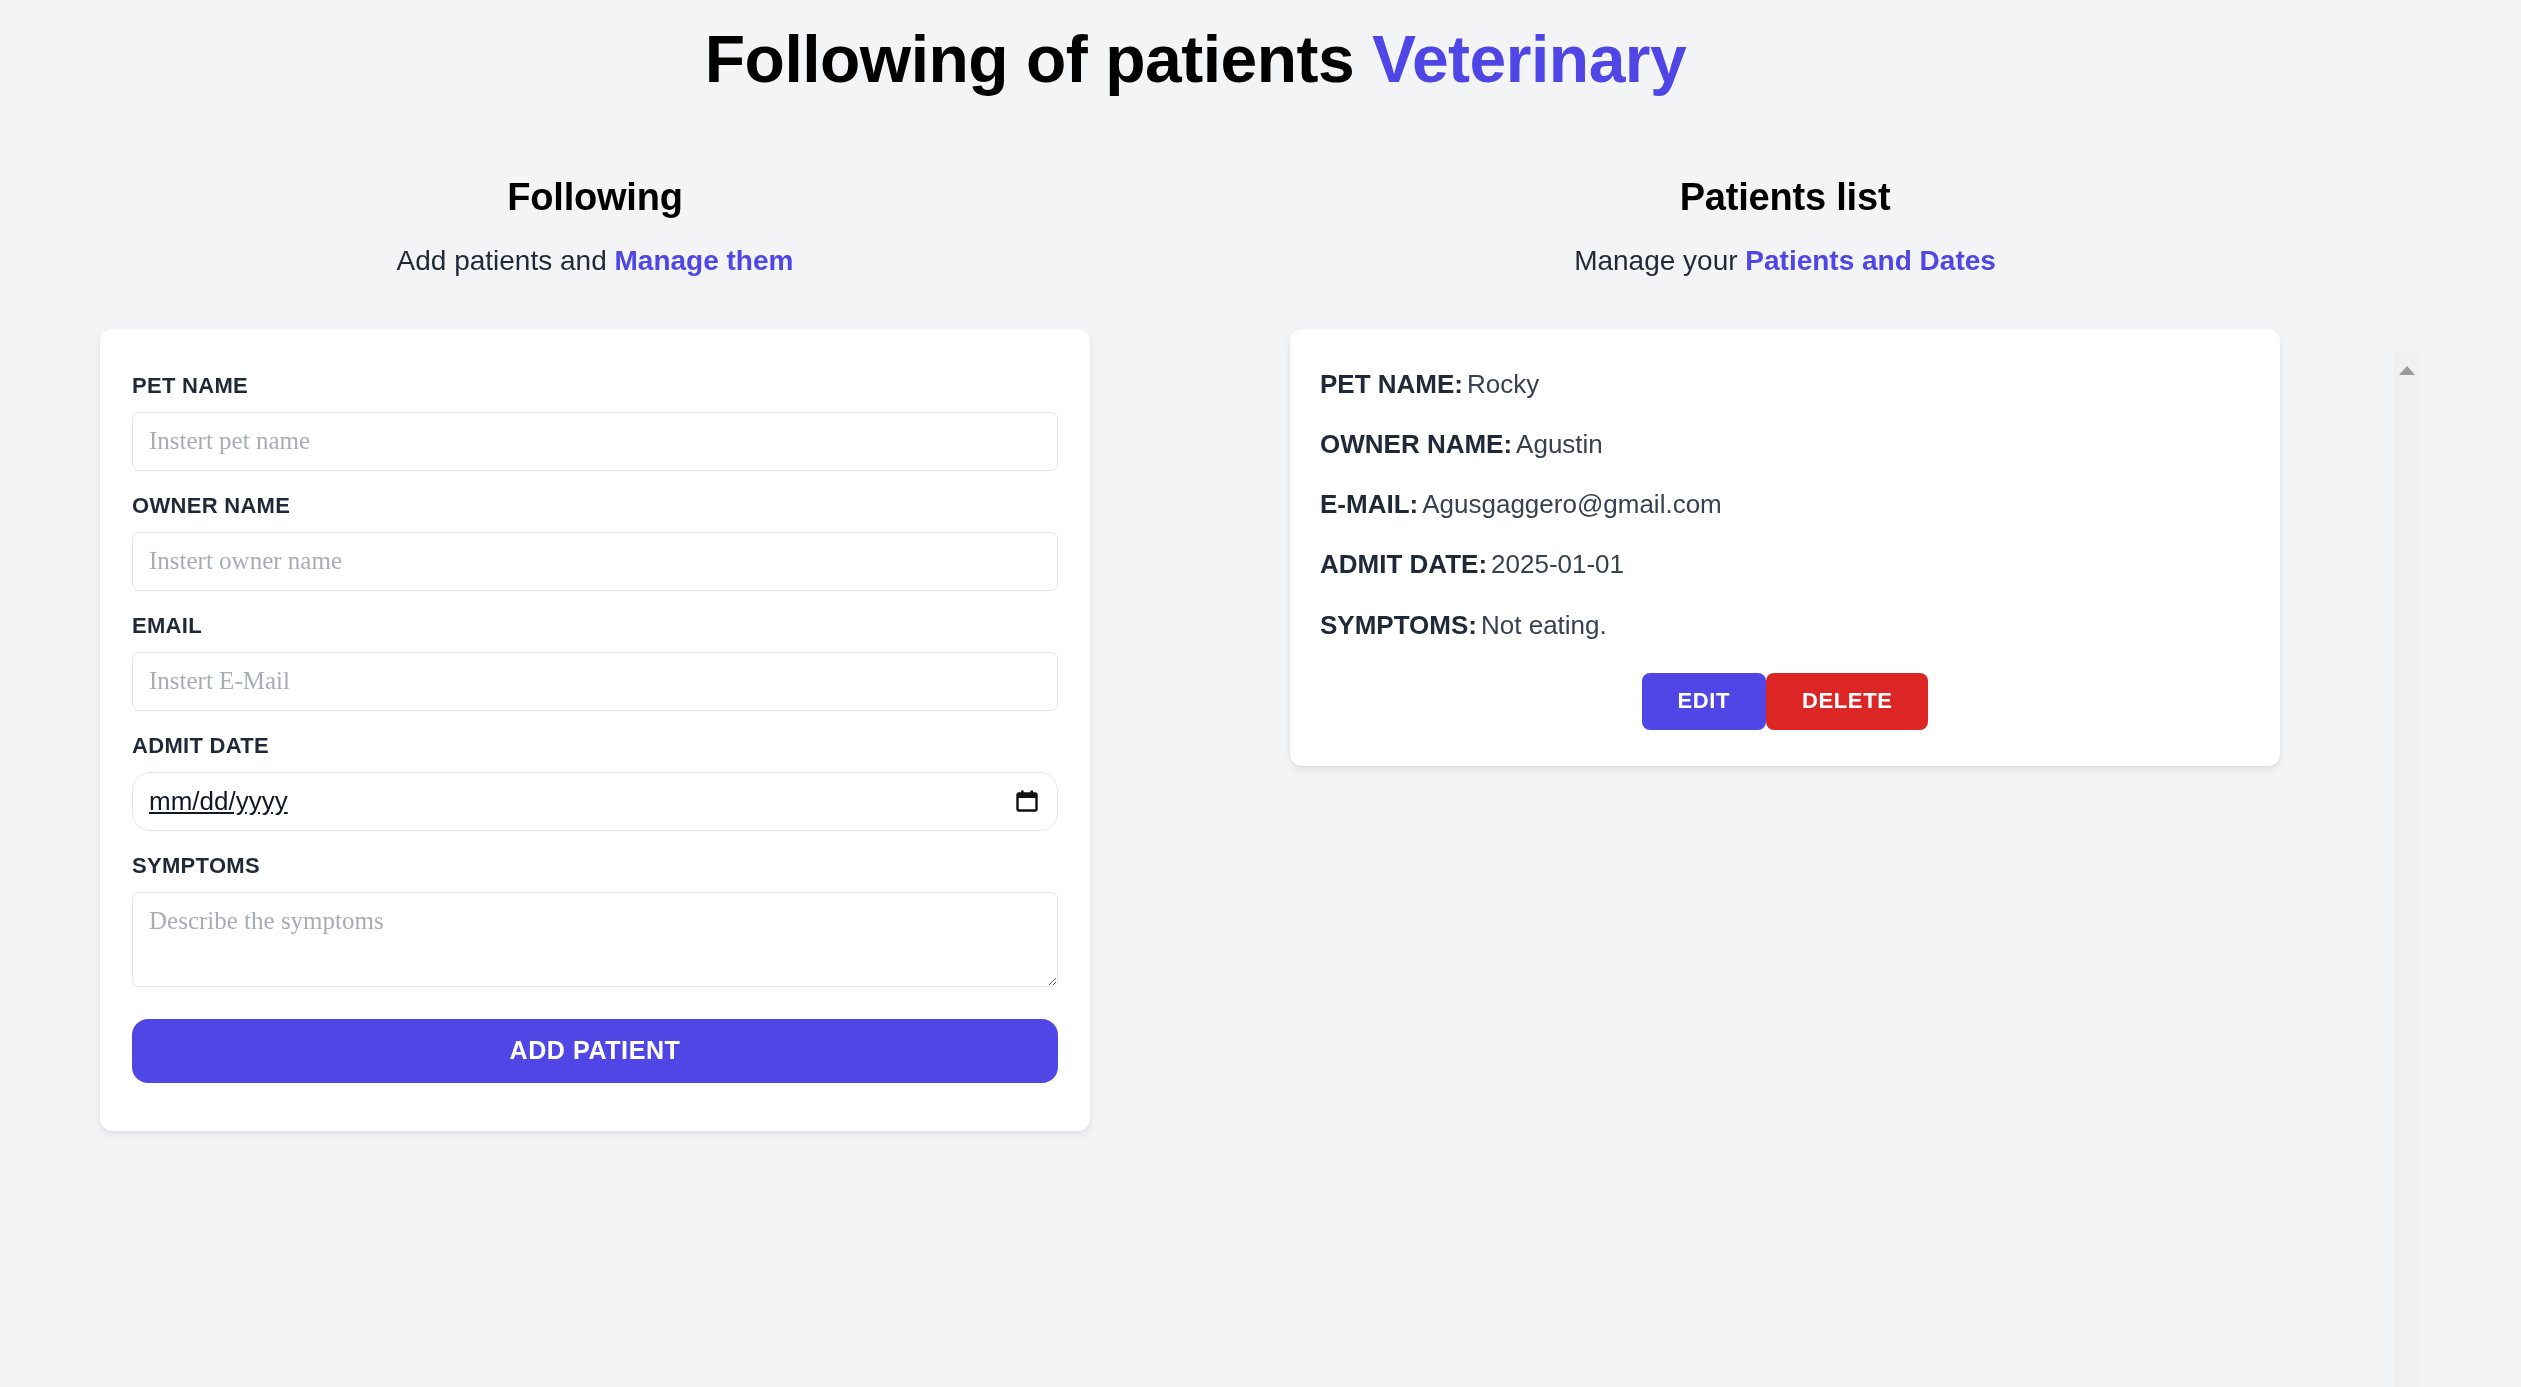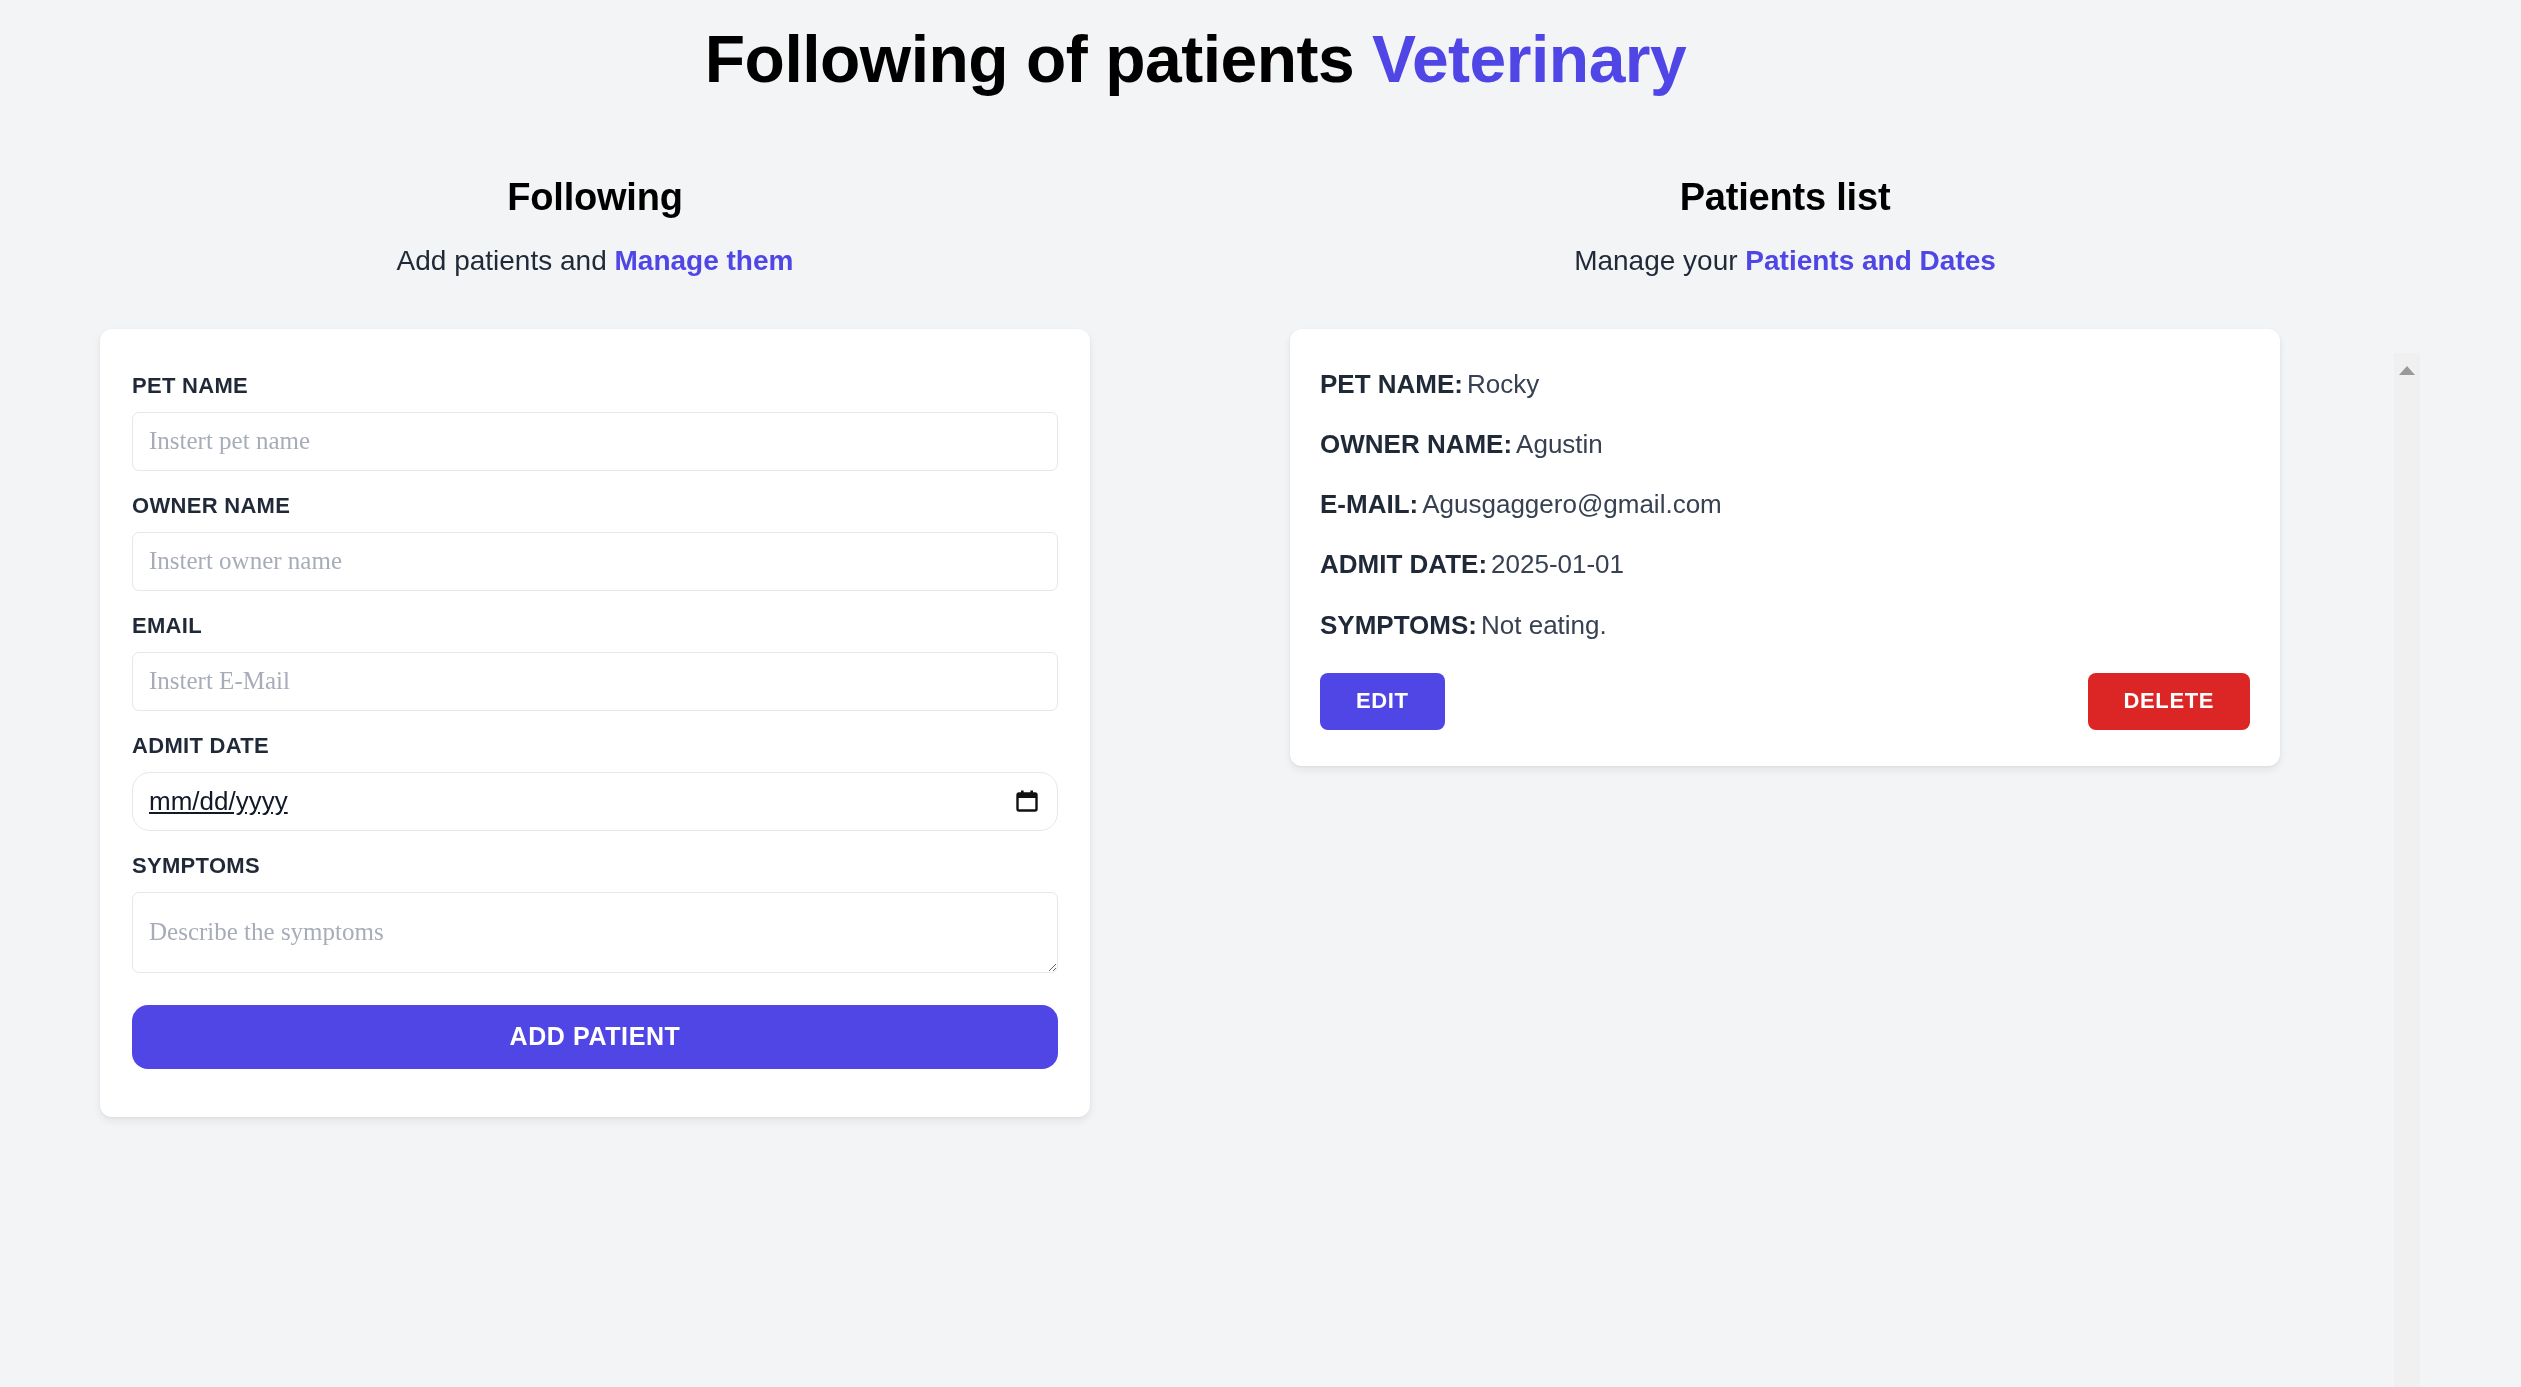--- a/index.html
+++ b/index.html
@@ -111,23 +111,23 @@
     font-size: 25px;
     color: #111827;
     padding: 13px 16px;
     height: 59px;
     outline: none;
   }
   .field-input::placeholder,
   .field-textarea::placeholder { color: #a7adb8; }
 
   .field-textarea {
-    height: 81px;
+    height: 95px;
     resize: vertical;
-    padding-top: 25px;
+    padding-top: 14px;
   }
 
   
   .date-wrap { position: relative; }
   .date-wrap .date-text {
     display: flex;
     align-items: center;
     width: 100%;
     height: 59px;
     border: 1px solid #e5e7eb;
@@ -171,21 +171,21 @@
     color: #374151;
     margin-bottom: 29px;
   }
   .patient-row strong {
     color: #1f2937;
     font-weight: 700;
     margin-right: 4px;
   }
   .patient-actions {
     display: flex;
-    justify-content: space-between;
+    justify-content: center;
     align-items: center;
     margin-top: 32px;
   }
   .btn {
     border: none;
     border-radius: 8px;
     color: #ffffff;
     font-family: "Liberation Sans", sans-serif;
     font-size: 22px;
     font-weight: 700;

